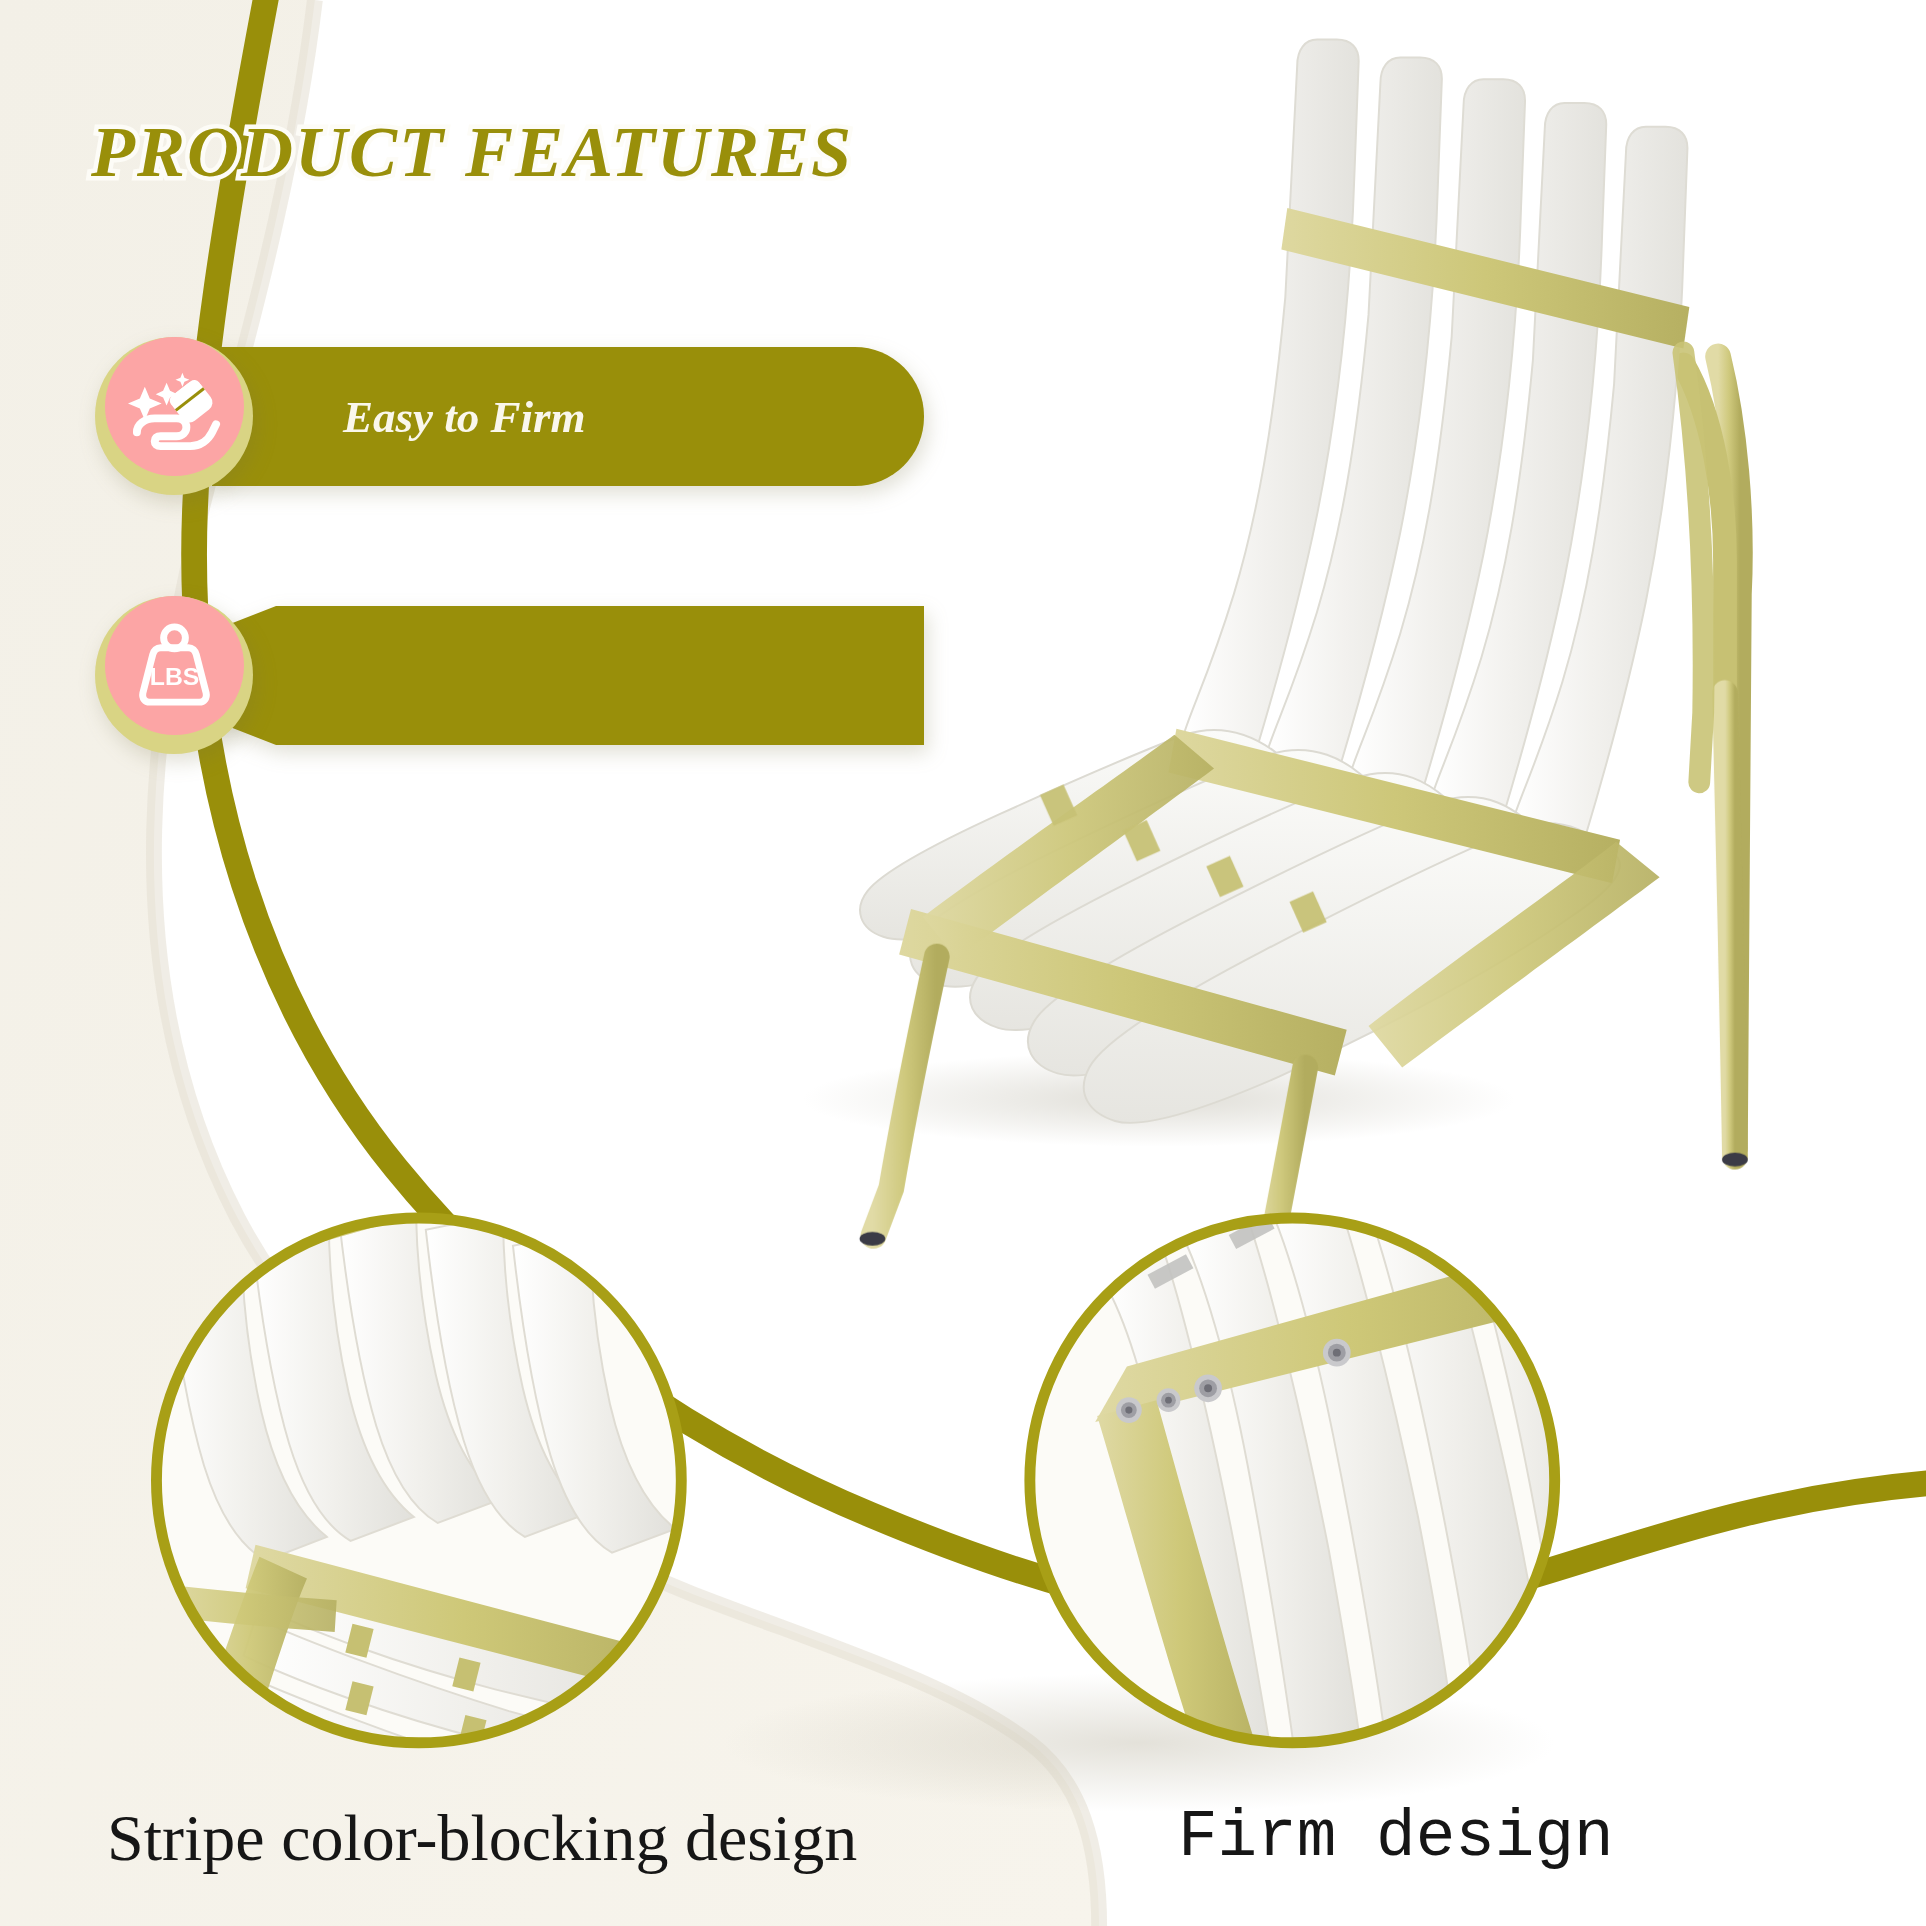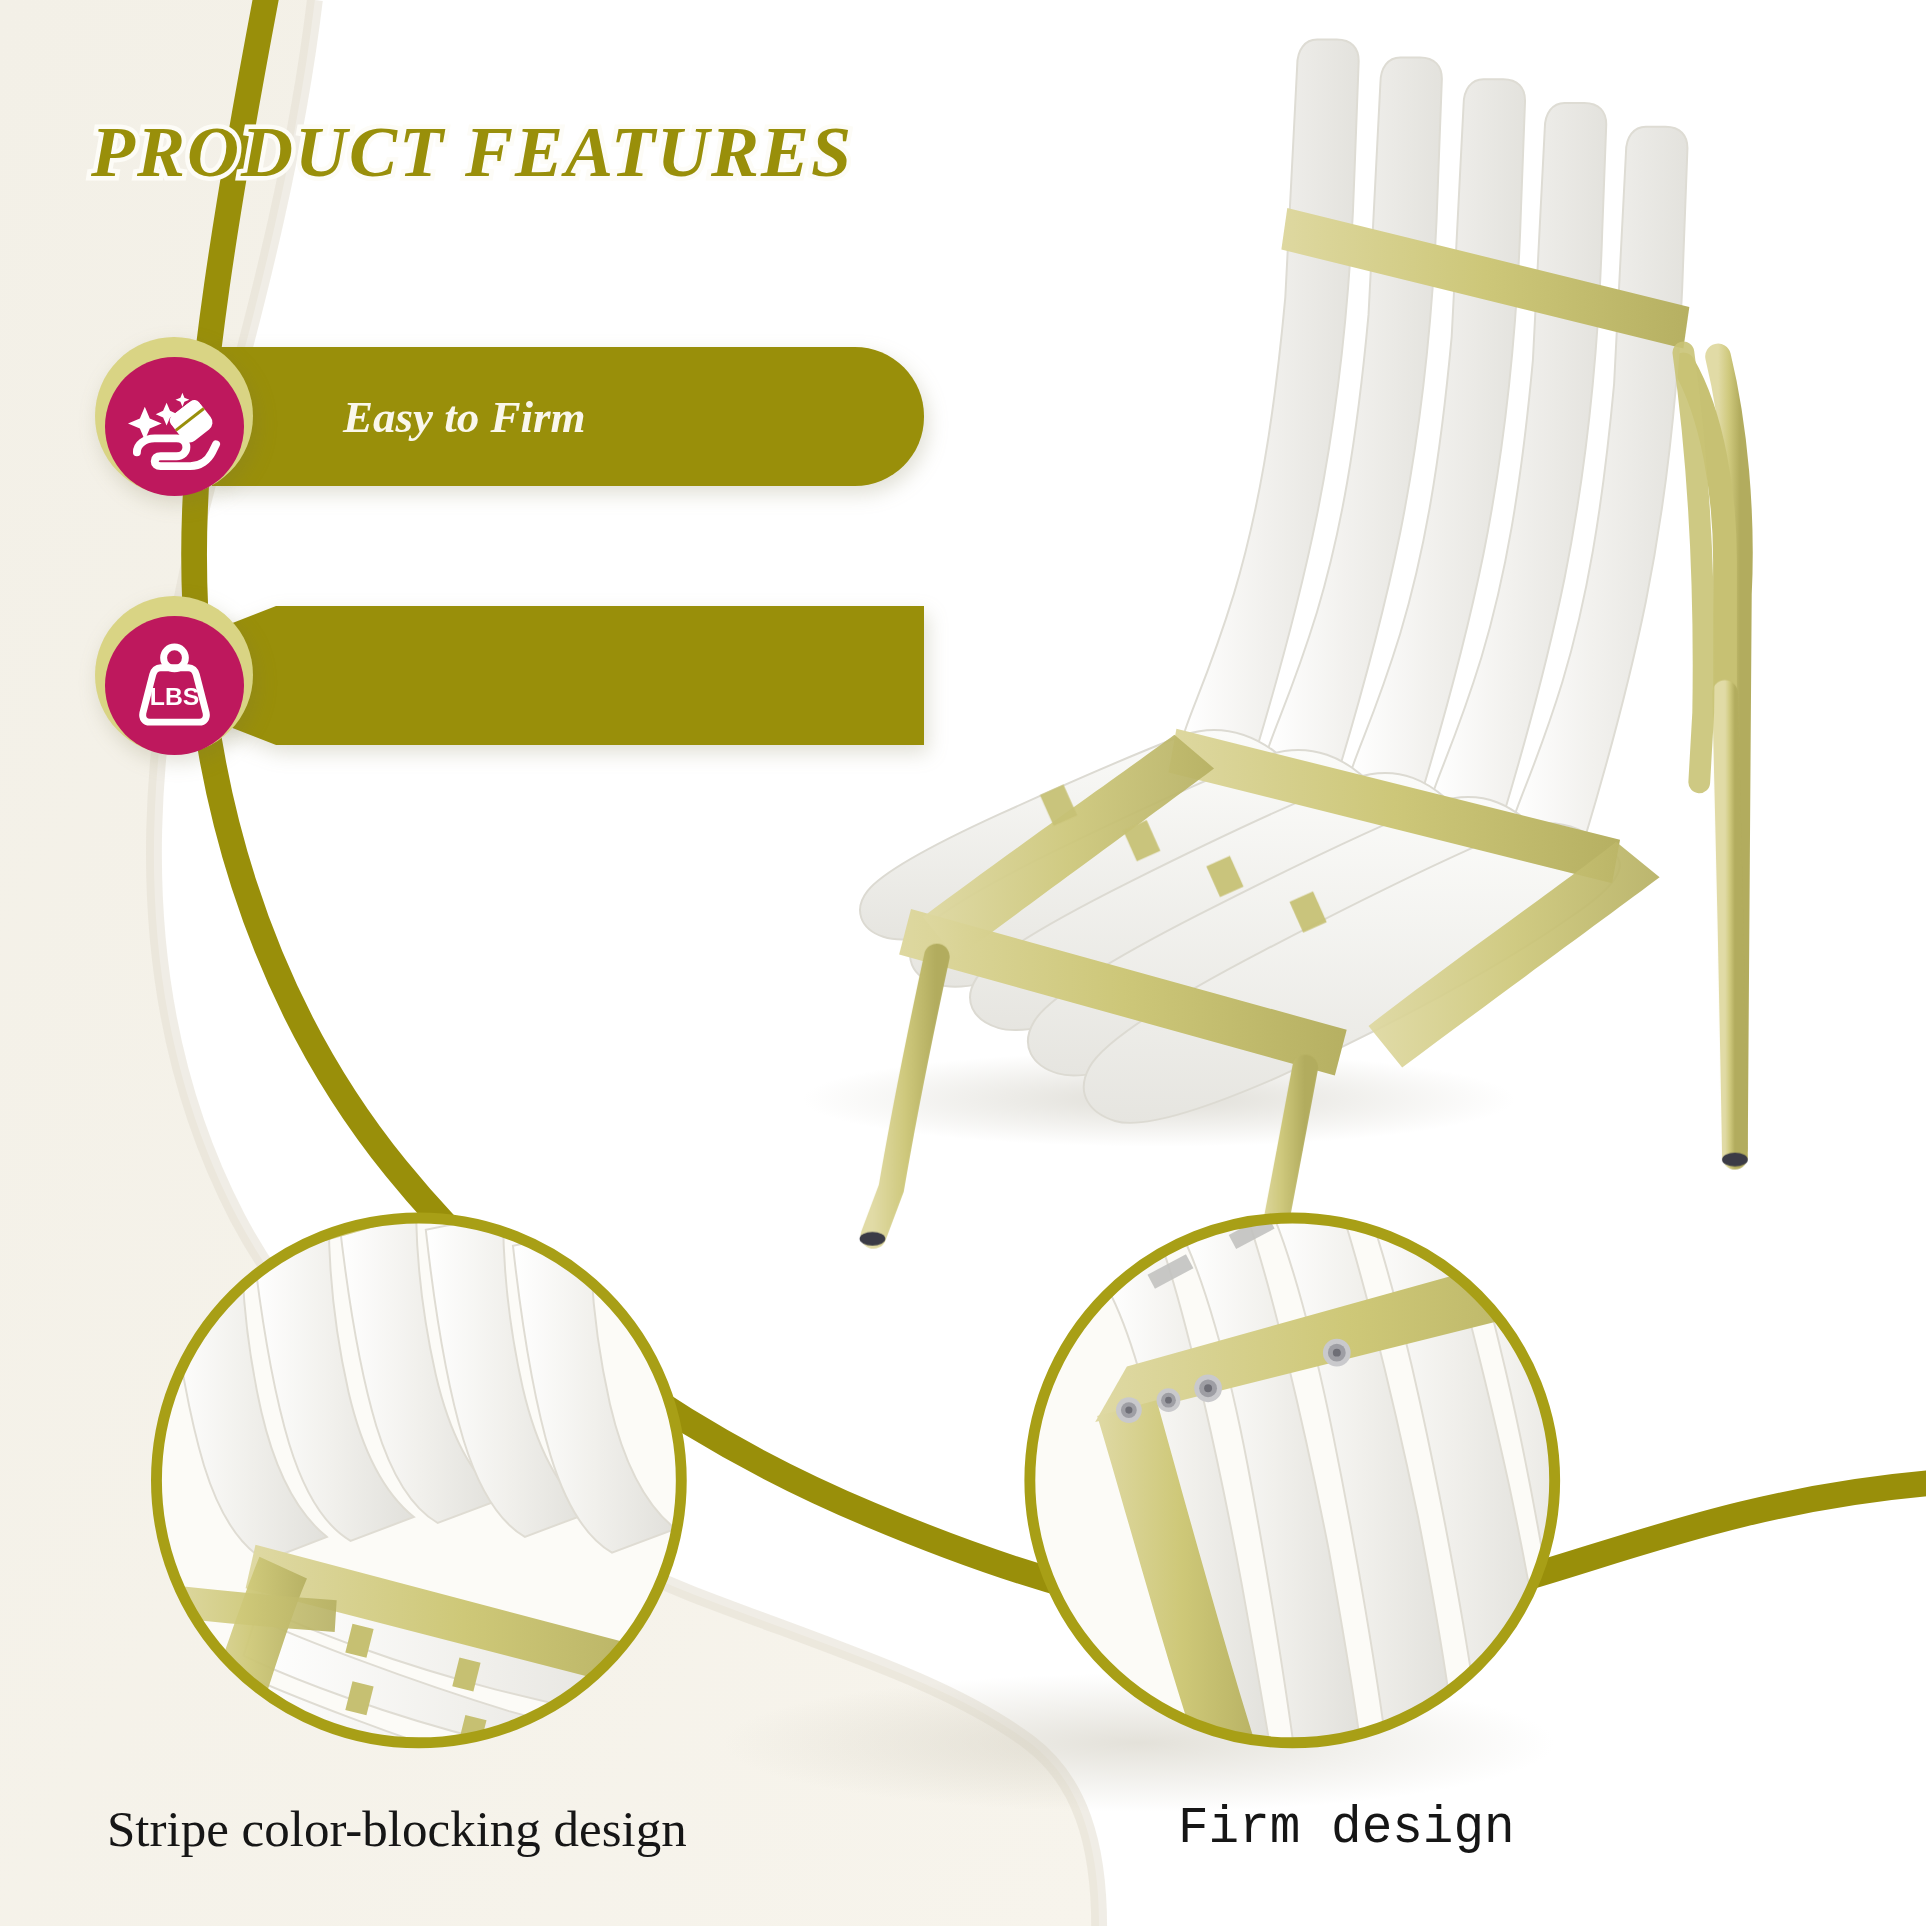--- a/index.html
+++ b/index.html
@@ -38,37 +38,37 @@
   }
   .badge .pill span{position:relative;z-index:2;}
 
   .badge-ring{
     position:absolute;left:0;top:0;width:158px;height:158px;border-radius:50%;
     background:#d9d484;
     z-index:3;
     filter:drop-shadow(4px 8px 10px rgba(120,115,70,.22));
   }
   .badge-disc{
-    position:absolute;left:10px;top:20px;width:139px;height:139px;border-radius:50%;
-    background:#be185d;z-index:4;
+    position:absolute;left:10px;top:0;width:139px;height:139px;border-radius:50%;
+    background:#fca5a5;z-index:4;
     display:flex;align-items:center;justify-content:center;
   }
   .badge-disc svg{display:block;}
 
   .badge1{left:95px;top:337px;}
   .badge1 .pill{width:537px;font-size:45px;border-radius:0 69px 69px 0;}
   .badge1 .pill-bg{border-radius:0 69px 69px 0;}
 
   .badge2{left:95px;top:596px;}
   .badge2 .pill{width:537px;font-size:44px;}
 
   
   .caption{
     position:absolute;z-index:8;
-    font-size:51px;color:#161616;
+    font-size:66px;color:#161616;
     font-family:"Liberation Serif", serif;
     white-space:nowrap;
   }
   .cap-left{left:107px;top:1800px;}
   .cap-right{left:1178px;top:1800px;font-family:Liberation Mono, monospace;}
 
   
   .layer{position:absolute;inset:0;width:1927px;height:1927px;}
   .l-bg{z-index:1;}
   .l-curve{z-index:2;}

